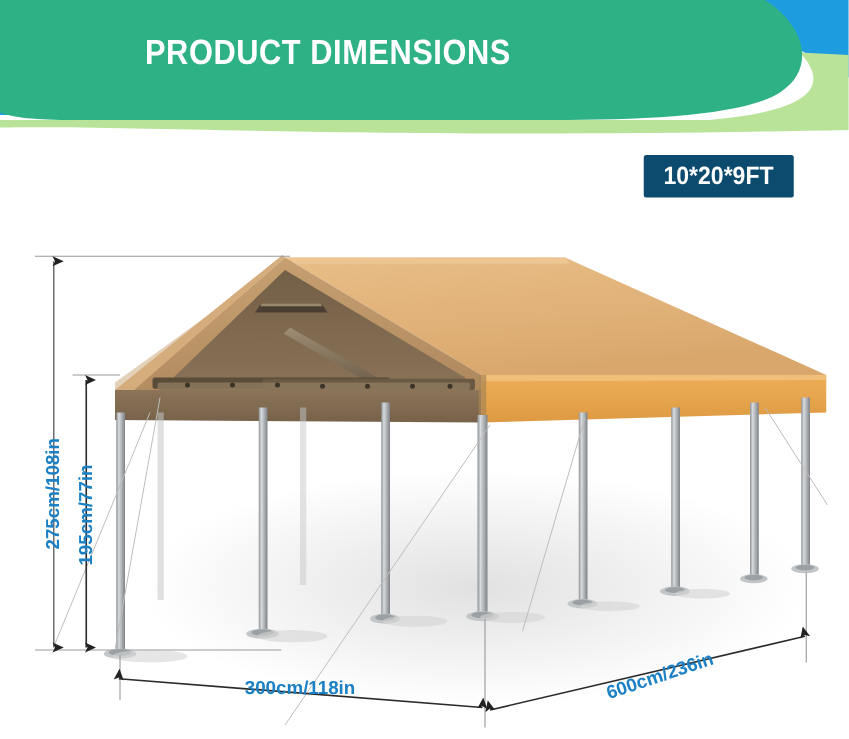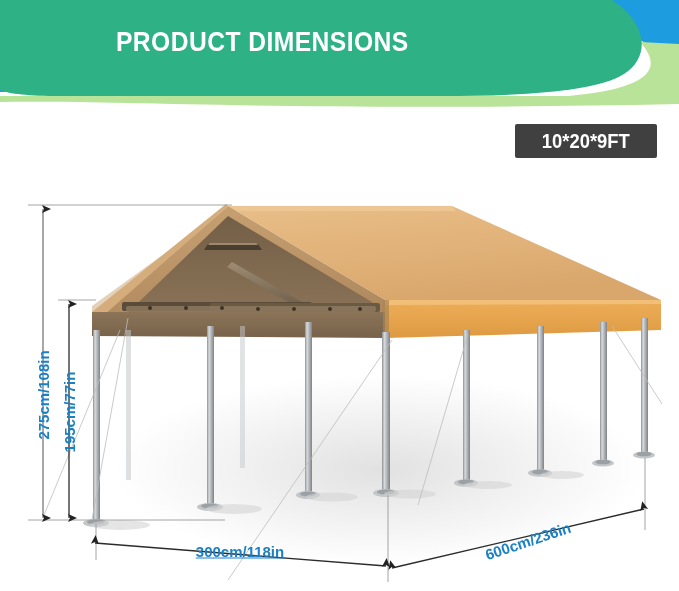--- a/index.html
+++ b/index.html
@@ -20,22 +20,22 @@
     color:#ffffff;
     letter-spacing:0.5px;
     transform:scaleX(0.88);
     transform-origin:left center;
     white-space:nowrap;
     line-height:1;
   }
   #size-badge{
     position:absolute;
     left:515px; top:124px;
-    width:142px; height:34px;
-    background:#404040;
+    width:120px; height:34px;
+    background:#0c4a6e;
     border-radius:2px;
     display:flex;align-items:center;justify-content:center;
   }
   #size-badge-label{
     font-size:20px;font-weight:bold;color:#ffffff;
     transform:scaleX(0.92);white-space:nowrap;line-height:1;
   }
   .dim-label{
     position:absolute;
     color:#1B80C4;
@@ -48,21 +48,20 @@
     left:43px; top:395px;
     transform:translate(-50%,-50%) rotate(-90deg);
   }
   #label-height-leg{
     left:69px; top:412px;
     transform:translate(-50%,-50%) rotate(-90deg);
   }
   #label-width{
     left:240px; top:551px;
     transform:translate(-50%,-50%);
-    text-decoration:underline;
   }
   #label-depth{
     left:528px; top:541px;
     transform:translate(-50%,-50%) rotate(-18.5deg);
   }
 </style>
 </head>
 <body>
 
 <div id="stage">

